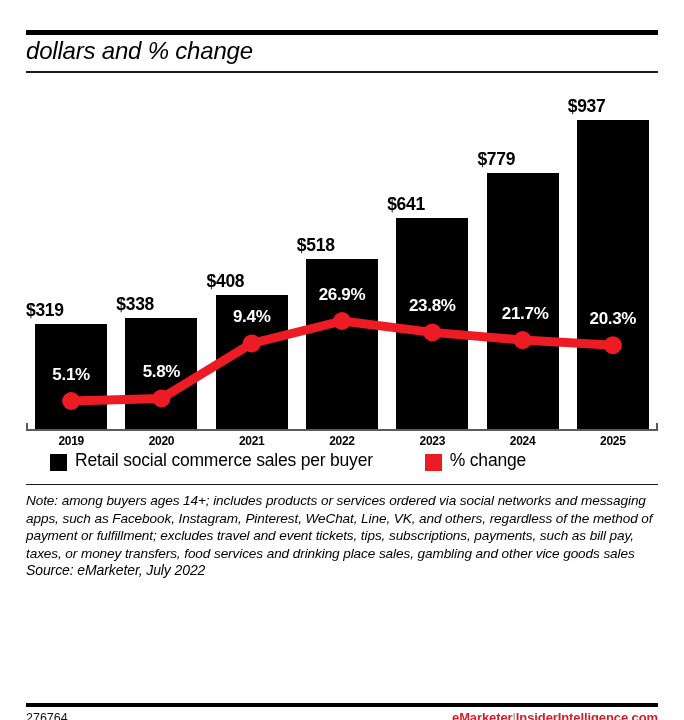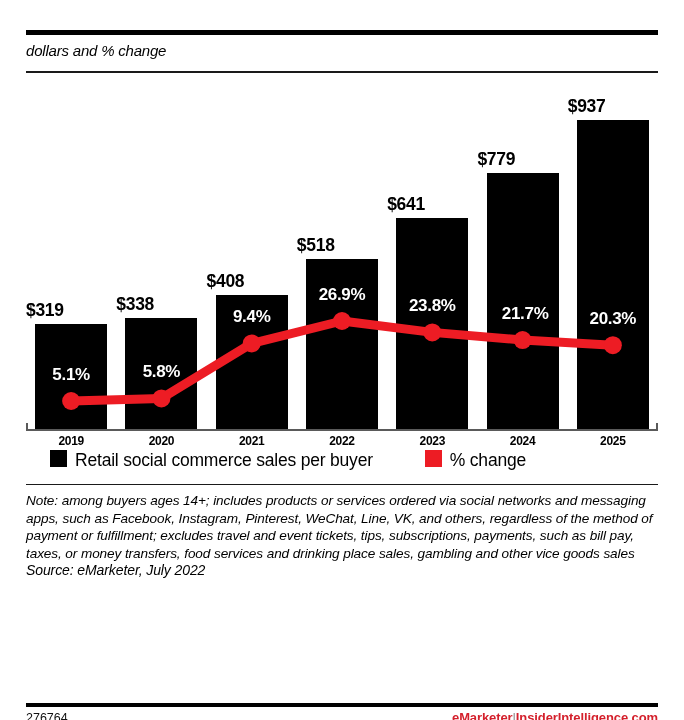--- a/index.html
+++ b/index.html
@@ -32,21 +32,21 @@
     color: #D4202C;
     font-weight: bold;
     font-size: 23.5px;
     line-height: 27px;
     letter-spacing: -0.2px;
     margin-top: 12px;
     white-space: pre-line;
   }
   .subtitle {
     font-style: italic;
-    font-size: 15px;
+    font-size: 24px;
     line-height: 26px;
     margin-top: 3px;
     letter-spacing: -0.2px;
   }
   .rule-thin {
     height: 1.6px;
     background: #1a1a1a;
     margin-top: 7px;
   }
 
@@ -126,21 +126,21 @@
 
   
   .legend {
     display: flex;
     align-items: center;
     margin-top: 12px;
     height: 24px;
   }
   .legend-item {
     display: flex;
-    align-items: flex-start;
+    align-items: flex-end;
     padding-left: 24px;
   }
   .legend-item + .legend-item { margin-left: 28px; }
   .swatch {
     width: 17px;
     height: 17px;
     margin-right: 8px;
     flex: 0 0 auto;
   }
   .legend-text {

